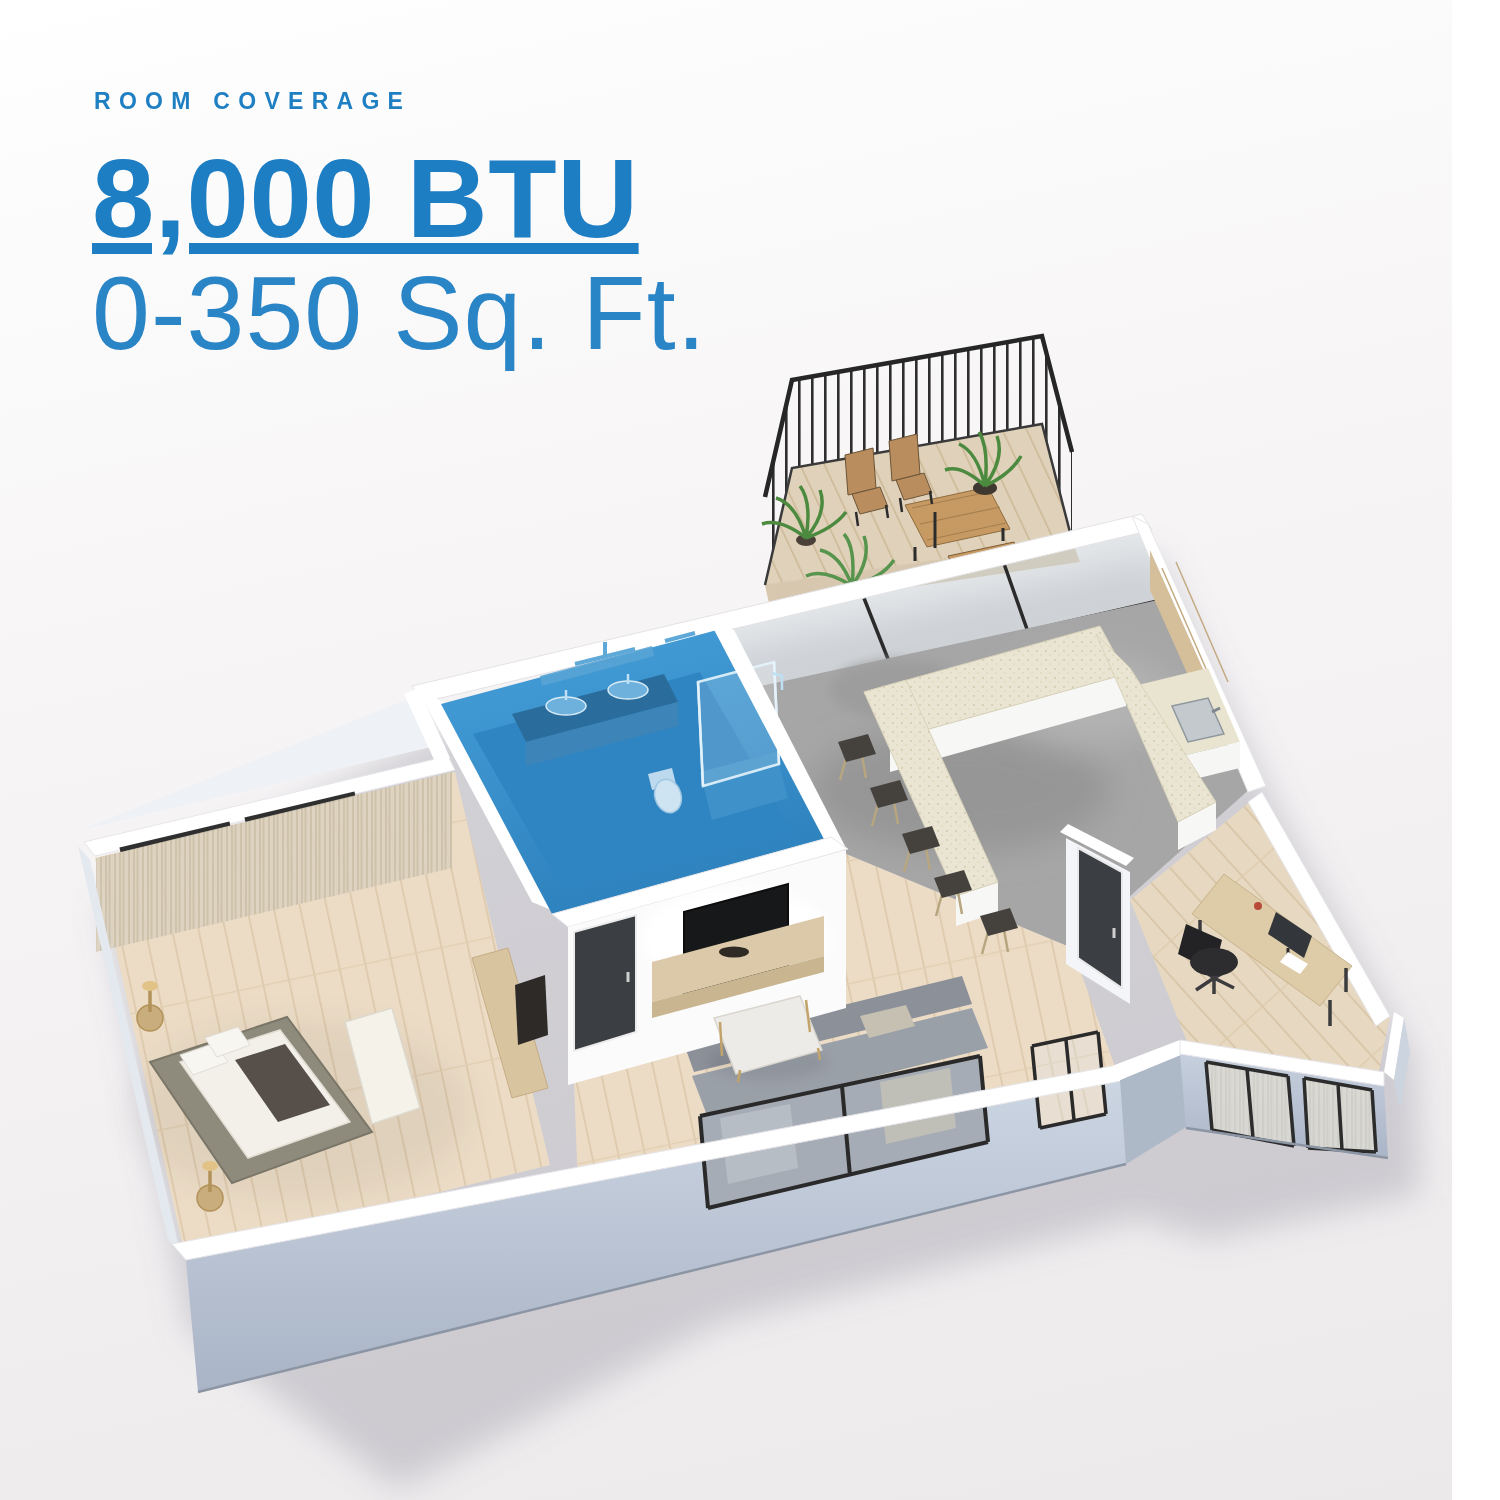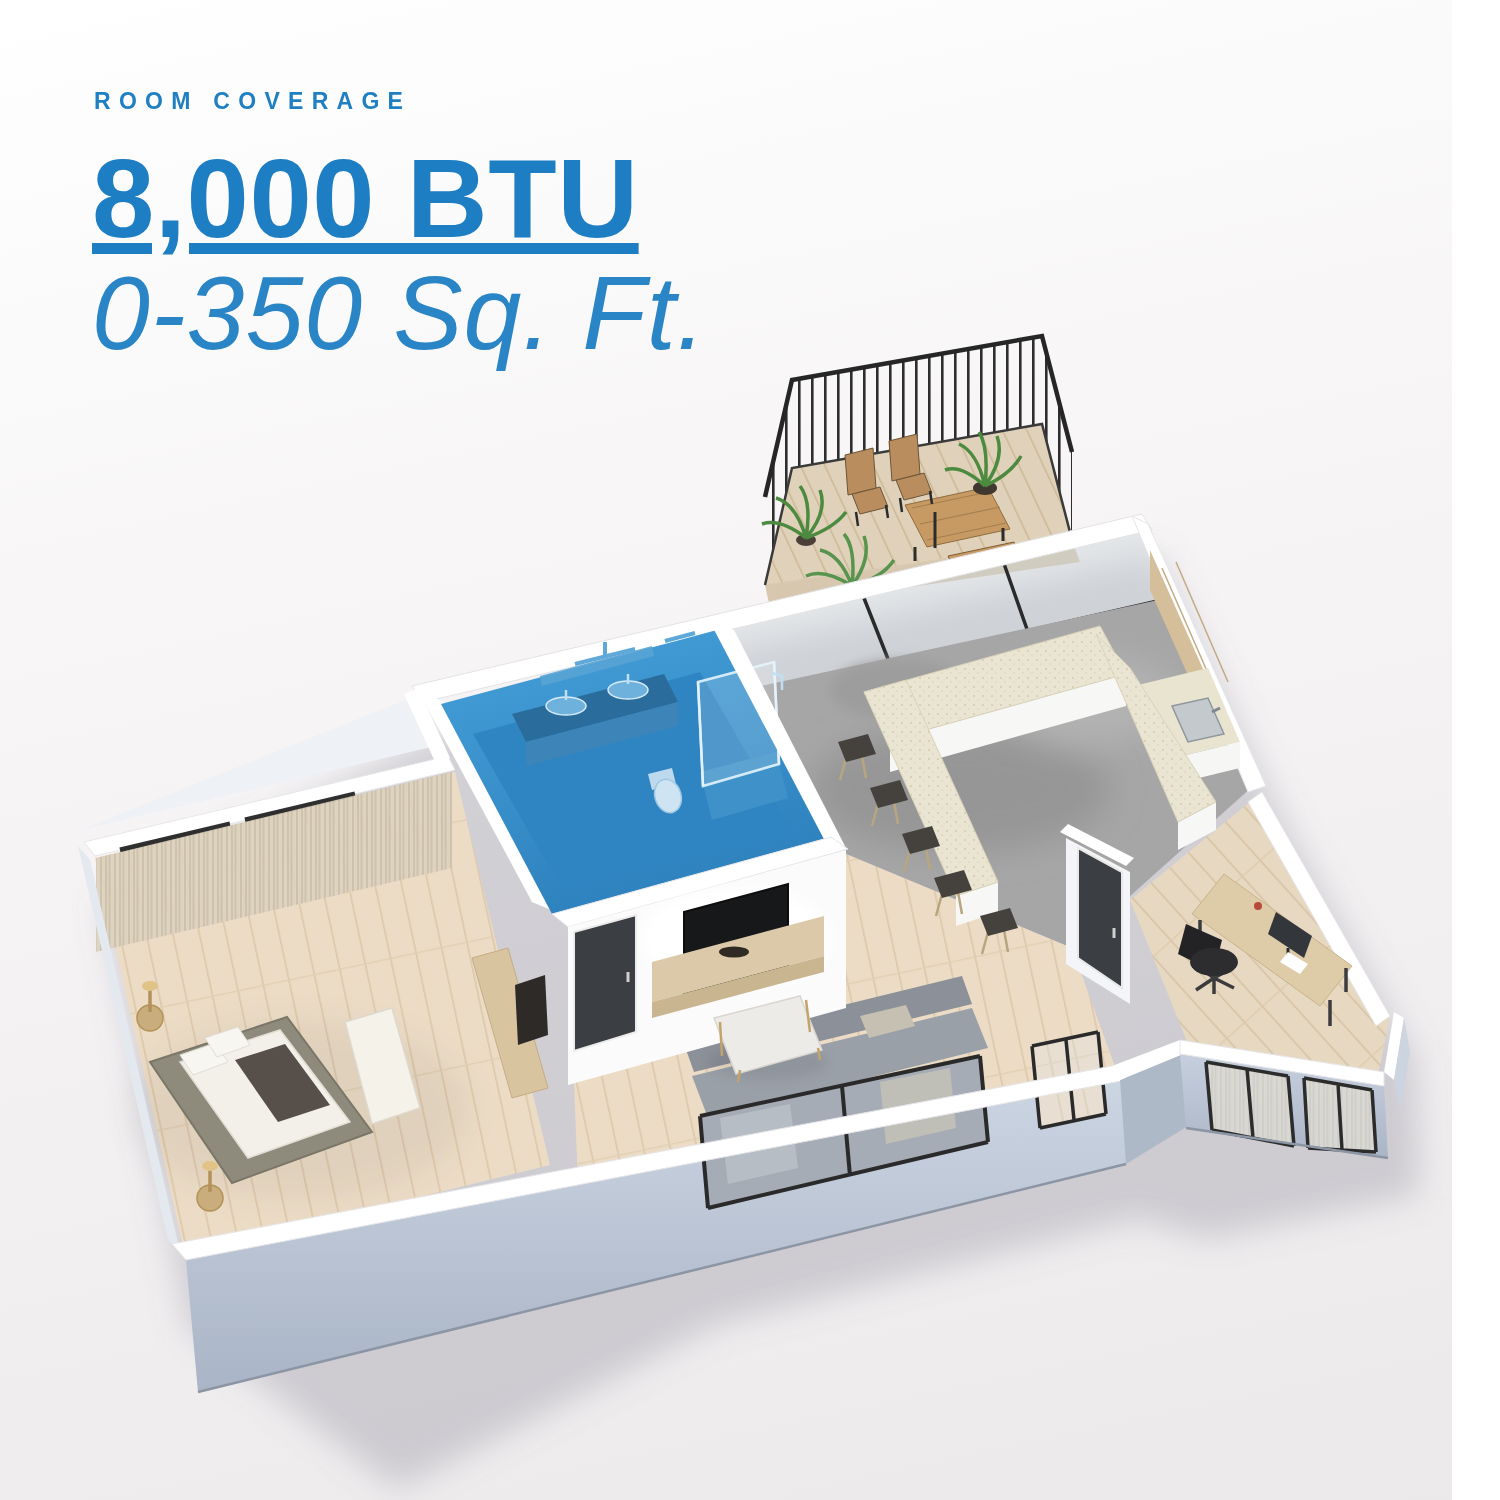--- a/index.html
+++ b/index.html
@@ -14,21 +14,21 @@
   .eyebrow{
     font-size:23px;font-weight:700;letter-spacing:.36em;
     color:#1f7fc3;margin:0 0 28px 2px;
   }
   .btu{
     font-size:112px;font-weight:700;letter-spacing:.005em;
     color:#1e7ec3;margin:0;line-height:1.0;text-decoration:underline;
   }
   .sqft{
     font-size:104px;font-weight:300;letter-spacing:.01em;
-    color:#2a85c7;margin:6px 0 0 0;line-height:1.0;font-style:italic;
+    color:#2a85c7;margin:6px 0 0 0;line-height:1.0;
   }
   svg.plan{position:absolute;left:0;top:0;width:1500px;height:1500px;}
 </style>
 </head>
 <body>
 
 <div class="canvas">
 
   <div class="header">
     <div class="eyebrow">ROOM COVERAGE</div>

